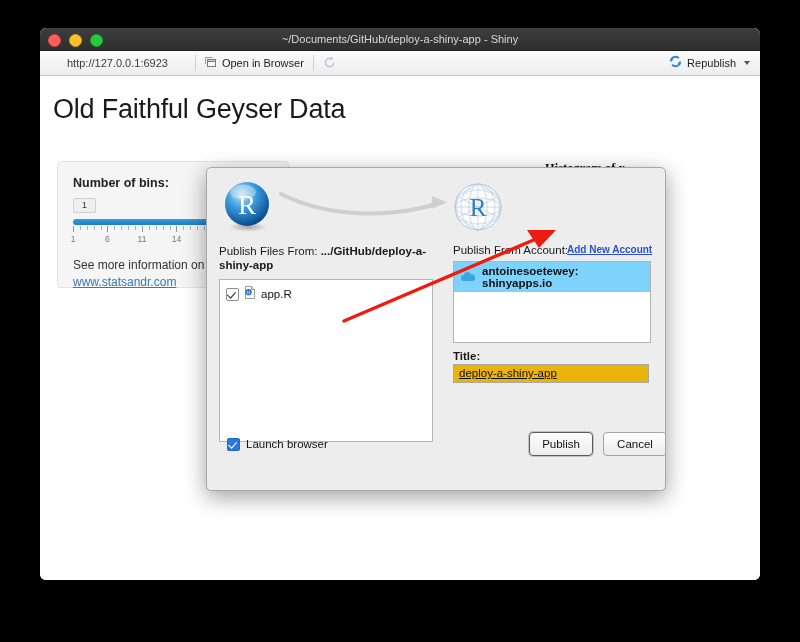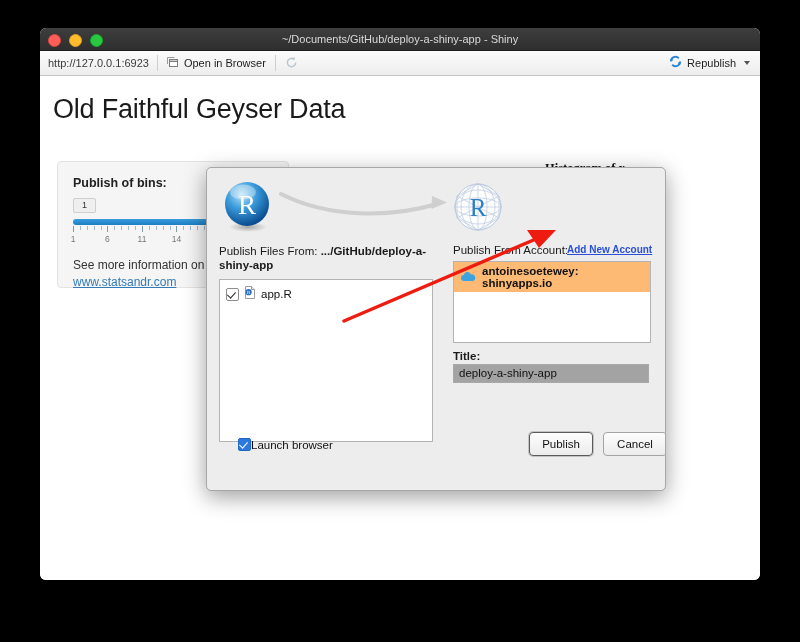--- a/index.html
+++ b/index.html
@@ -29,21 +29,21 @@
   .l-green{background:#28c940;border:1px solid #1aab29;}
   .win-title{
     position:absolute;left:0;right:0;top:0;height:22px;line-height:22px;
     text-align:center;color:#d9d9d9;font-size:11px;
   }
 
   .toolbar{
     position:relative;height:24px;background:linear-gradient(#fbfbfb,#ededed);
     border-bottom:1px solid #c3c3c3;display:flex;align-items:center;
   }
-  .tb-url{font-size:11px;color:#3b3b3b;padding:0 8px;line-height:24px;}
+  .tb-url{font-size:11px;color:#3b3b3b;padding:0 27px;line-height:24px;}
   .tb-sep{width:1px;height:16px;background:#cfcfcf;}
   .tb-btn{display:flex;align-items:center;gap:5px;padding:0 9px;height:24px;font-size:11px;color:#1d1d1d;}
   .tb-right{margin-left:auto;display:flex;align-items:center;padding-right:10px;gap:5px;}
   .republish-label{font-size:11px;color:#1d1d1d;}
   .caret{width:0;height:0;border-left:3.5px solid transparent;border-right:3.5px solid transparent;border-top:4px solid #555;margin-left:3px;}
 
   .content{position:relative;height:506px;background:#fff;overflow:hidden;}
 
   .app-title{
     position:absolute;left:13px;top:18px;font-size:27px;color:#1a1a1a;
@@ -117,32 +117,33 @@
   .chk.blue.checked::after{border-color:#fff;}
   .file-name{font-size:11.5px;color:#111;}
 
   .acct-label{position:absolute;left:246px;top:76px;}
   .add-acct{position:absolute;left:360px;top:76px;font-size:10px;color:#2a4fd6;font-weight:bold;}
   .acct-box{
     position:absolute;left:246px;top:93px;width:196px;height:80px;
     background:#fff;border:1px solid #b3b3b3;
   }
   .acct-row{
-    display:flex;align-items:center;gap:6px;padding:3px 6px;background:#fdba74;
+    display:flex;align-items:center;gap:6px;padding:3px 6px;background:#7dd3fc;
   }
   .acct-name{font-size:11.5px;color:#111;font-weight:bold;}
   .title-label{position:absolute;left:246px;top:182px;}
   .title-input{
     position:absolute;left:246px;top:196px;width:196px;height:19px;
-    background:#a3a3a3;border:1px solid #a9a9a9;font-size:11.5px;color:#111;
+    background:#eab308;border:1px solid #a9a9a9;font-size:11.5px;color:#111;
     padding:0 5px;box-sizing:border-box;line-height:19px;
     font-family:"Liberation Sans", sans-serif;
-  }
-
-  .launch{position:absolute;left:31px;top:270px;display:flex;align-items:center;}
+    text-decoration:underline;
+  }
+
+  .launch{position:absolute;left:20px;top:270px;display:flex;gap:6px;}
   .launch span{font-size:11.5px;color:#111;}
   .btn{
     position:absolute;top:264px;height:22px;border-radius:4px;
     background:linear-gradient(#fdfdfd,#ececec);border:1px solid #a4a4a4;
     font-size:11.5px;color:#111;display:flex;align-items:center;justify-content:center;
     font-family:"Liberation Sans", sans-serif;
   }
   .btn-publish{left:322px;width:62px;border-color:#5b5b5b;
     box-shadow:0 0 0 1px rgba(120,120,120,.35);}
   .btn-cancel{left:396px;width:62px;}
@@ -200,21 +201,21 @@
         <span class="republish-label">Republish</span>
         <span class="caret"></span>
       </div>
     </div>
 
     <div class="content">
 
       <div class="app-title">Old Faithful Geyser Data</div>
 
       <div class="sidebar">
-        <div class="bins-label">Publish of bins:</div>
+        <div class="bins-label">Number of bins:</div>
         <div class="bubble">1</div>
         <div class="slider-wrap">
           <div class="slider-track"></div>
           <div class="ticks">
             <i style="left:0%" class="major"></i>
               <i style="left:3.4%"></i>
               <i style="left:6.9%"></i>
               <i style="left:10.3%"></i>
               <i style="left:13.8%"></i>
             <i style="left:17.2%" class="major"></i>

